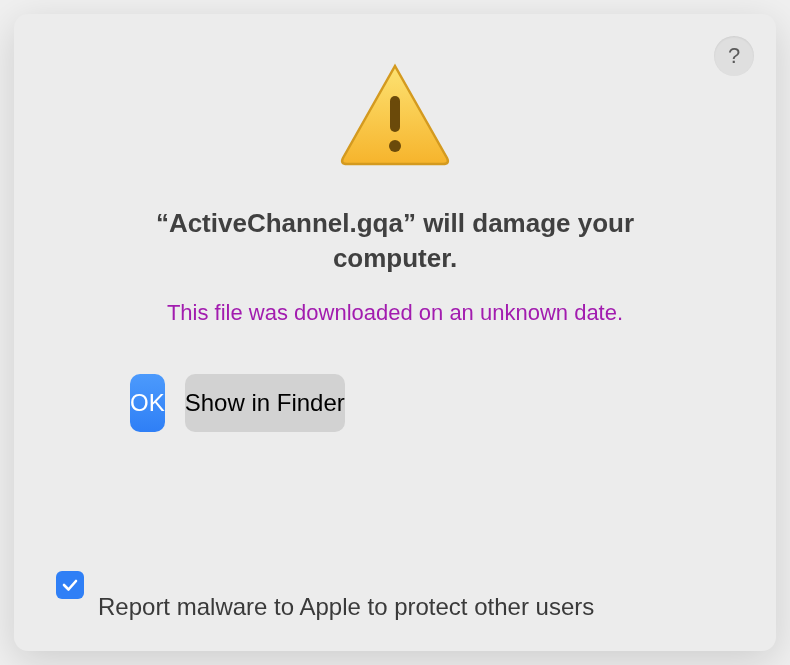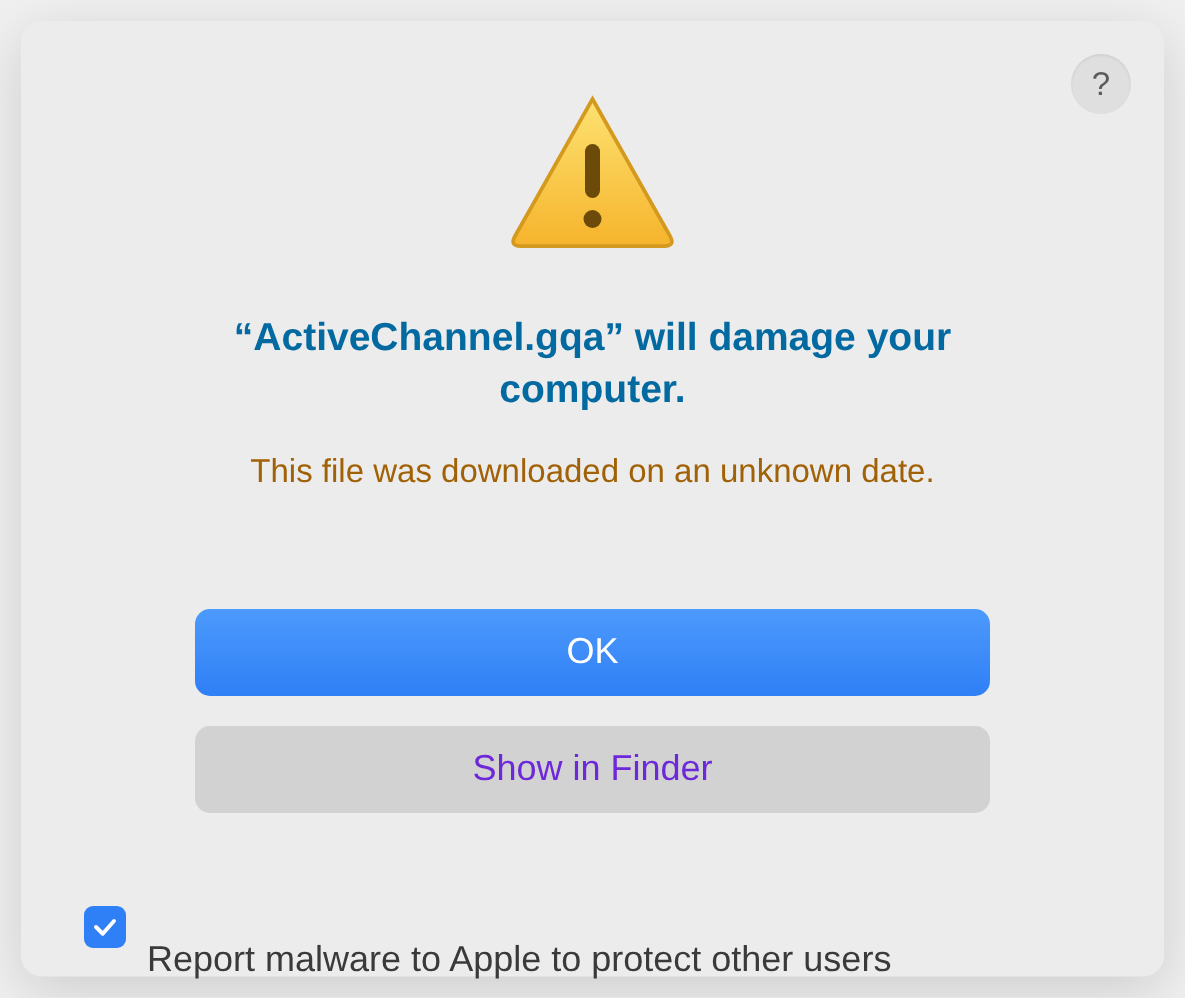--- a/index.html
+++ b/index.html
@@ -51,41 +51,40 @@
     }
     
     .warning-icon-wrap {
       margin-top: 16px;
       margin-bottom: 32px;
     }
     
     .heading {
       font-size: 26px;
       font-weight: 700;
-      color: #0369a1;
+      color: #404040;
       text-align: center;
       line-height: 1.35;
       max-width: 600px;
       margin-bottom: 24px;
     }
     
     .subtext {
       font-size: 22px;
-      color: #a16207;
+      color: #a21caf;
       text-align: center;
       margin-bottom: 48px;
     }
     
     .button-stack {
       display: flex;
-      flex-direction: column;
+      flex-direction: row;
       gap: 20px;
       width: 530px;
       margin-bottom: 40px;
-      margin-top: 31px;
     }
     
     .btn {
       height: 58px;
       border-radius: 10px;
       border: none;
       font-size: 24px;
       font-weight: 400;
       cursor: pointer;
       display: flex;
@@ -93,21 +92,21 @@
       justify-content: center;
     }
     
     .btn-primary {
       background: linear-gradient(180deg, #4c9afc 0%, #2f7ff6 100%);
       color: #ffffff;
     }
     
     .btn-secondary {
       background: #d2d2d2;
-      color: #6d28d9;
+      color: #000000;
     }
     
     .checkbox-row {
       display: flex;
       align-items: center;
       gap: 14px;
       align-self: flex-start;
       margin-left: 22px;
       margin-top: auto;
       margin-bottom: 10px;

